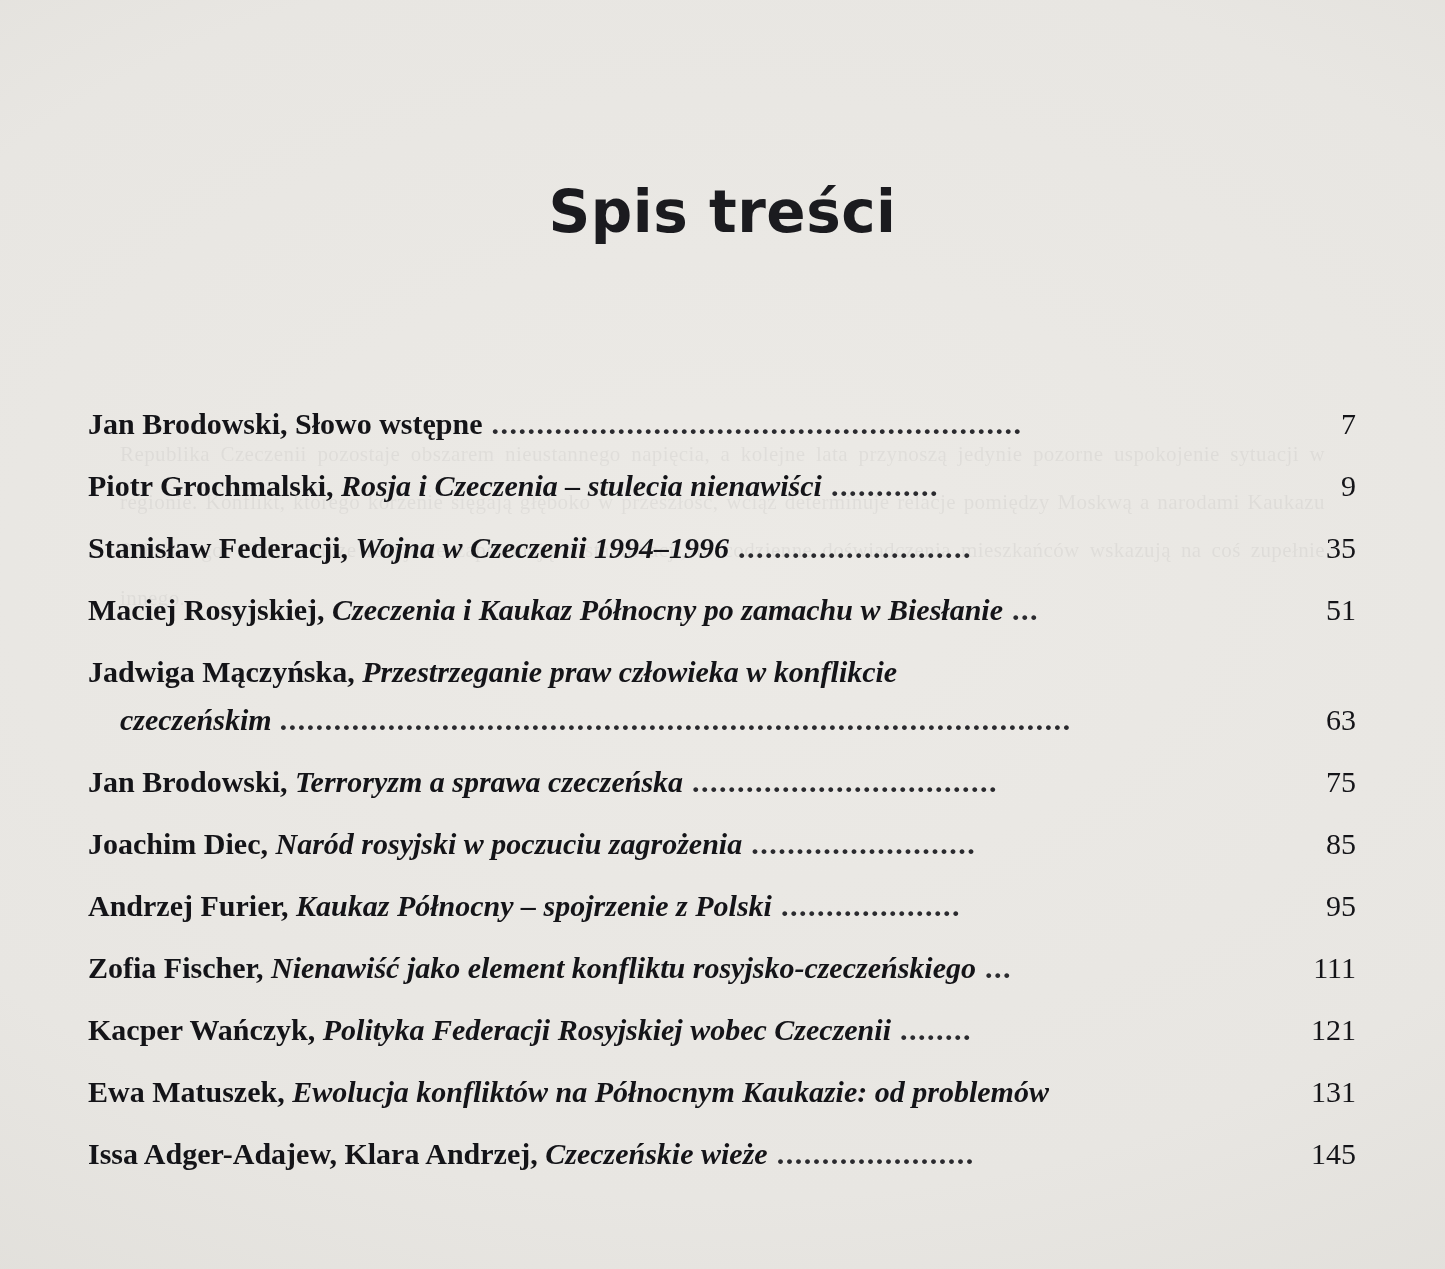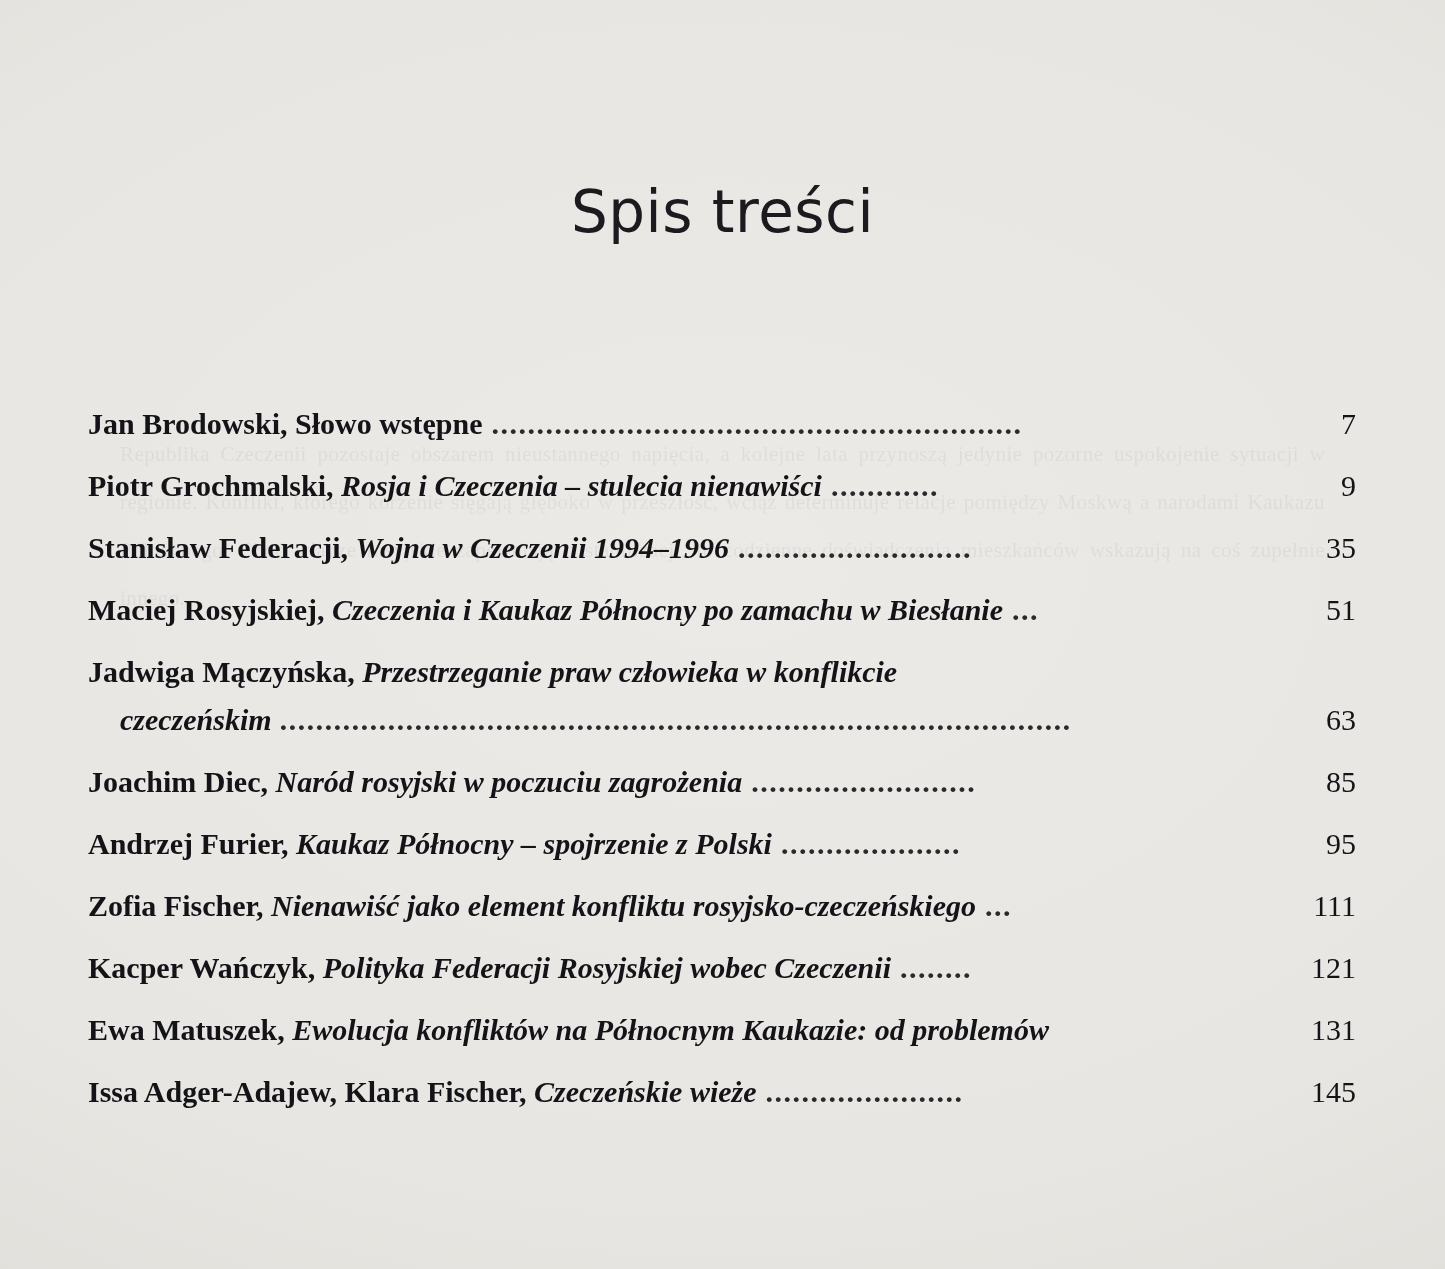--- a/index.html
+++ b/index.html
@@ -37,21 +37,21 @@
     box-sizing: border-box;
     filter: blur(0.6px);
   }
   .title {
     position: absolute;
     top: 178px;
     left: 0;
     right: 0;
     text-align: center;
     font-family: "DejaVu Sans", sans-serif;
-    font-weight: 400;
+    font-weight: 700;
     font-size: 58px;
     letter-spacing: 0.5px;
     color: #1b1b1f;
   }
   .toc {
     position: absolute;
     top: 400px;
     left: 88px;
     width: 1268px;
   }
@@ -116,37 +116,41 @@
       </div>
       <div class="entry">
         <div class="text"><span>Maciej Rosyjskiej, </span><span class="ital">Czeczenia i Kaukaz Północny po zamachu w Biesłanie</span><span class="leader"> ...</span></div>
         <div class="pg">51</div>
       </div>
       <div class="entry two-line">
         <div class="text"><span>Jadwiga Mączyńska, </span><span class="ital">Przestrzeganie praw człowieka w konflikcie</span><span class="line2 ital">czeczeńskim<span class="leader"> ........................................................................................</span></span></div>
         <div class="pg">63</div>
       </div>
       <div class="entry">
+        <div class="text"><span>Jan Brodowski, </span><span class="ital">Terroryzm a sprawa czeczeńska</span><span class="leader"> ..................................</span></div>
+        <div class="pg">75</div>
+      </div>
+      <div class="entry">
         <div class="text"><span>Joachim Diec, </span><span class="ital">Naród rosyjski w poczuciu zagrożenia</span><span class="leader"> .........................</span></div>
         <div class="pg">85</div>
       </div>
       <div class="entry">
         <div class="text"><span>Andrzej Furier, </span><span class="ital">Kaukaz Północny – spojrzenie z Polski</span><span class="leader"> ....................</span></div>
         <div class="pg">95</div>
       </div>
       <div class="entry">
         <div class="text"><span>Zofia Fischer, </span><span class="ital">Nienawiść jako element konfliktu rosyjsko-czeczeńskiego</span><span class="leader"> ...</span></div>
         <div class="pg">111</div>
       </div>
       <div class="entry">
         <div class="text"><span>Kacper Wańczyk, </span><span class="ital">Polityka Federacji Rosyjskiej wobec Czeczenii</span><span class="leader"> ........</span></div>
         <div class="pg">121</div>
       </div>
       <div class="entry two-line">
         <div class="text"><span>Ewa Matuszek, </span><span class="ital">Ewolucja konfliktów na Północnym Kaukazie: od problemów</span></div>
         <div class="pg">131</div>
       </div>
       <div class="entry">
-        <div class="text"><span>Issa Adger-Adajew, Klara Fischer, </span><span class="ital">Czeczeńskie wieże</span><span class="leader"> ......................</span></div>
+        <div class="text"><span>Issa Adger-Adajew, Klara Andrzej, </span><span class="ital">Czeczeńskie wieże</span><span class="leader"> ......................</span></div>
         <div class="pg">145</div>
       </div>
     </div>
 </div>
 
 </body></html>

